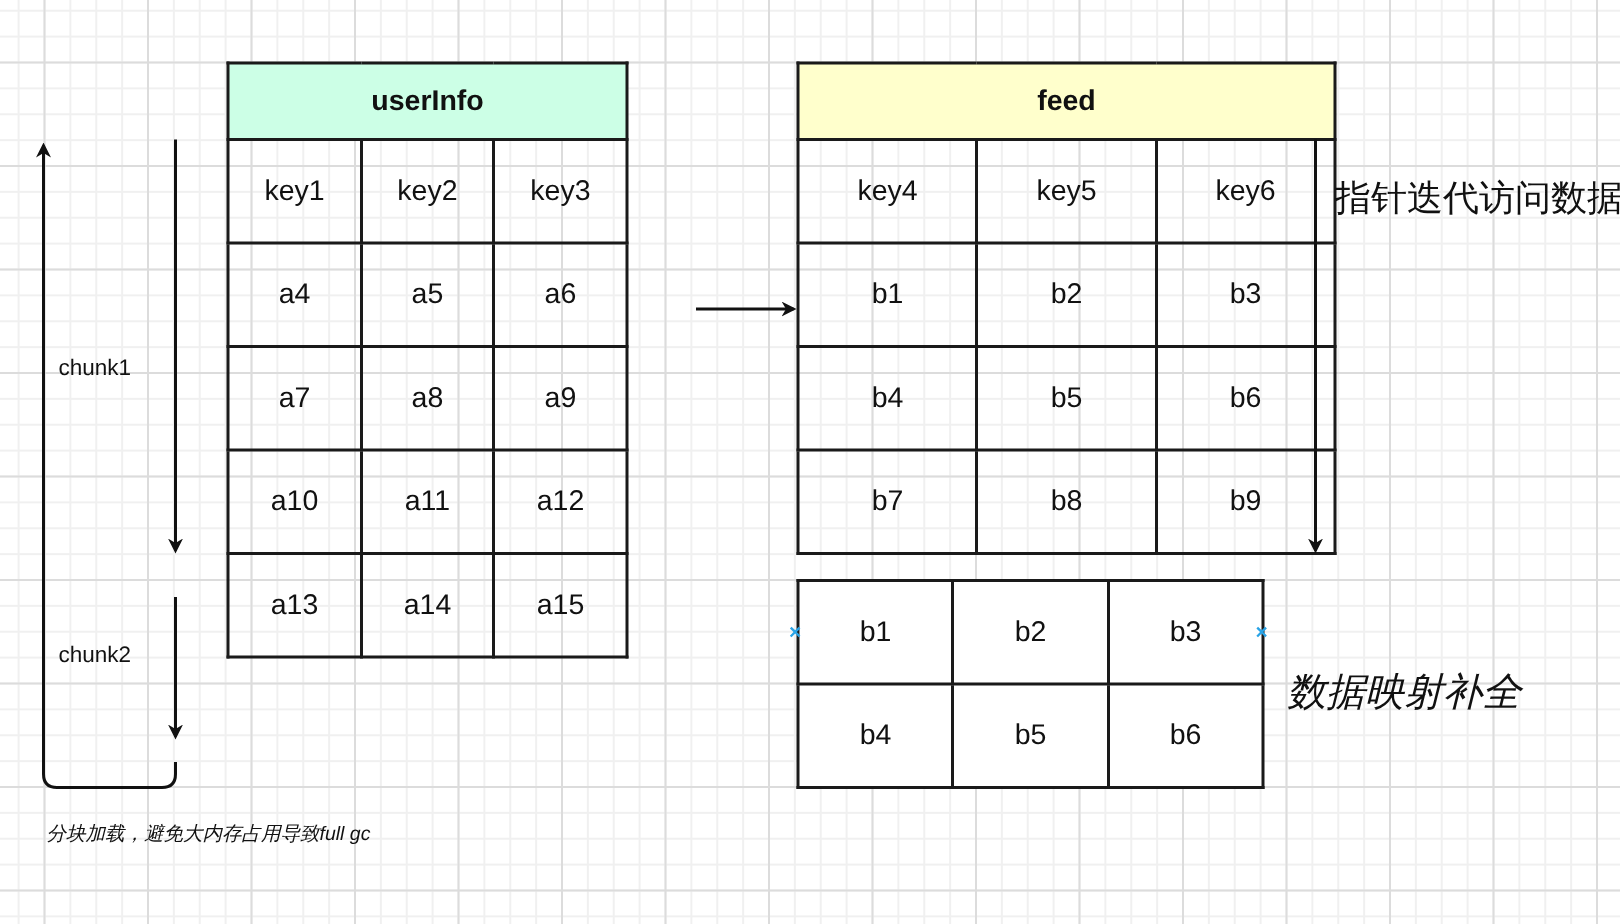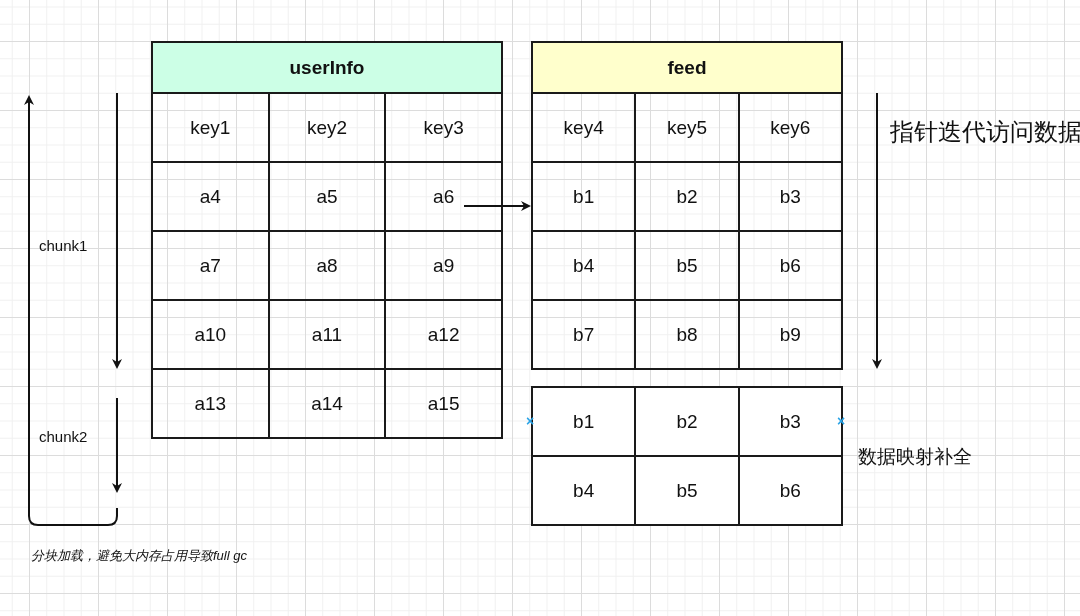--- a/index.html
+++ b/index.html
@@ -25,21 +25,21 @@
   .tbl td { height: 67px; }
   .tbl.transparent td { background: transparent; }
   .tbl.opaque td { background: #ffffff; }
   .label { position: absolute; font-size: 15px; white-space: nowrap; }
   svg.overlay { position: absolute; left: 0; top: 0; pointer-events: none; }
   .xmark { position: absolute; color: #29a3e6; font-size: 14px; font-weight: bold; line-height: 1; }
 </style>
 </head>
 <body>
 
-<table class="tbl transparent" style="left:151px; top:41px; width:352px;">
+<table class="tbl transparent" style="left:151px; top:41px; width:268px;">
   <tbody>
       <tr>
     <th colspan="3" style="background:#ccffe6;">userInfo</th>
   </tr>
   <tr>
     <td>key1</td>
     <td>key2</td>
     <td>key3</td>
   </tr>
   <tr>
@@ -58,21 +58,21 @@
     <td>a12</td>
   </tr>
   <tr>
     <td>a13</td>
     <td>a14</td>
     <td>a15</td>
   </tr>
 </tbody>
   </table>
 
-<table class="tbl transparent" style="left:531px; top:41px; width:312px;border-radius:32px;">
+<table class="tbl transparent" style="left:531px; top:41px; width:360px;border-radius:32px;">
   <tbody>
       <tr>
     <th colspan="3" style="background:#ffffcc;">feed</th>
   </tr>
   <tr>
     <td>key4</td>
     <td>key5</td>
     <td>key6</td>
   </tr>
   <tr>
@@ -125,14 +125,14 @@
   <line x1="117" y1="398" x2="117" y2="491" stroke="#111" stroke-width="2" marker-end="url(#ah)"></line>
 
   <line x1="464" y1="206" x2="529" y2="206" stroke="#111" stroke-width="2" marker-end="url(#ah)"></line>
 
   <line x1="877" y1="93" x2="877" y2="367" stroke="#111" stroke-width="2" marker-end="url(#ah)"></line>
 </svg>
 
 <span class="label" style="left:39px; top:237px;">chunk1</span>
 <span class="label" style="left:39px; top:428px;text-align:right;">chunk2</span>
 <span class="label" style="left:890px; top:116px; font-size:24px;">指针迭代访问数据</span>
-<span class="label" style="left:858px; top:444px; font-size:19px;">数据映射补全</span>
+<span class="label" style="left:858px; top:444px; font-size:26px;font-style:italic;">数据映射补全</span>
 <span class="label" style="left:31px; top:547px; font-size:13px;font-style:italic;">分块加载，避免大内存占用导致full gc</span>
 
 </body></html>

